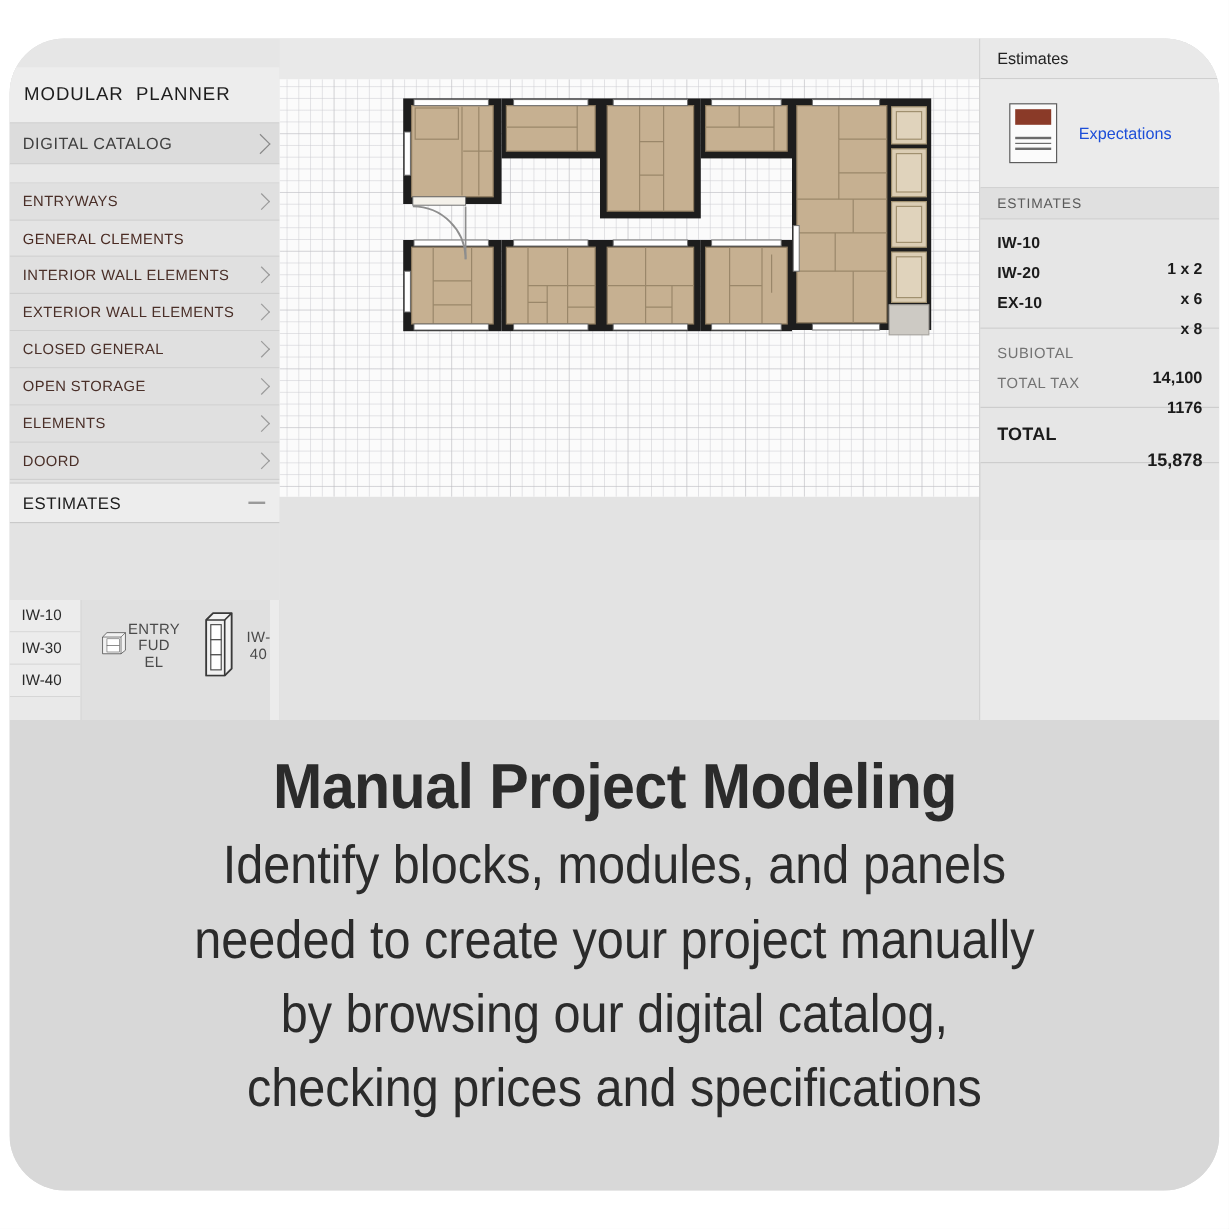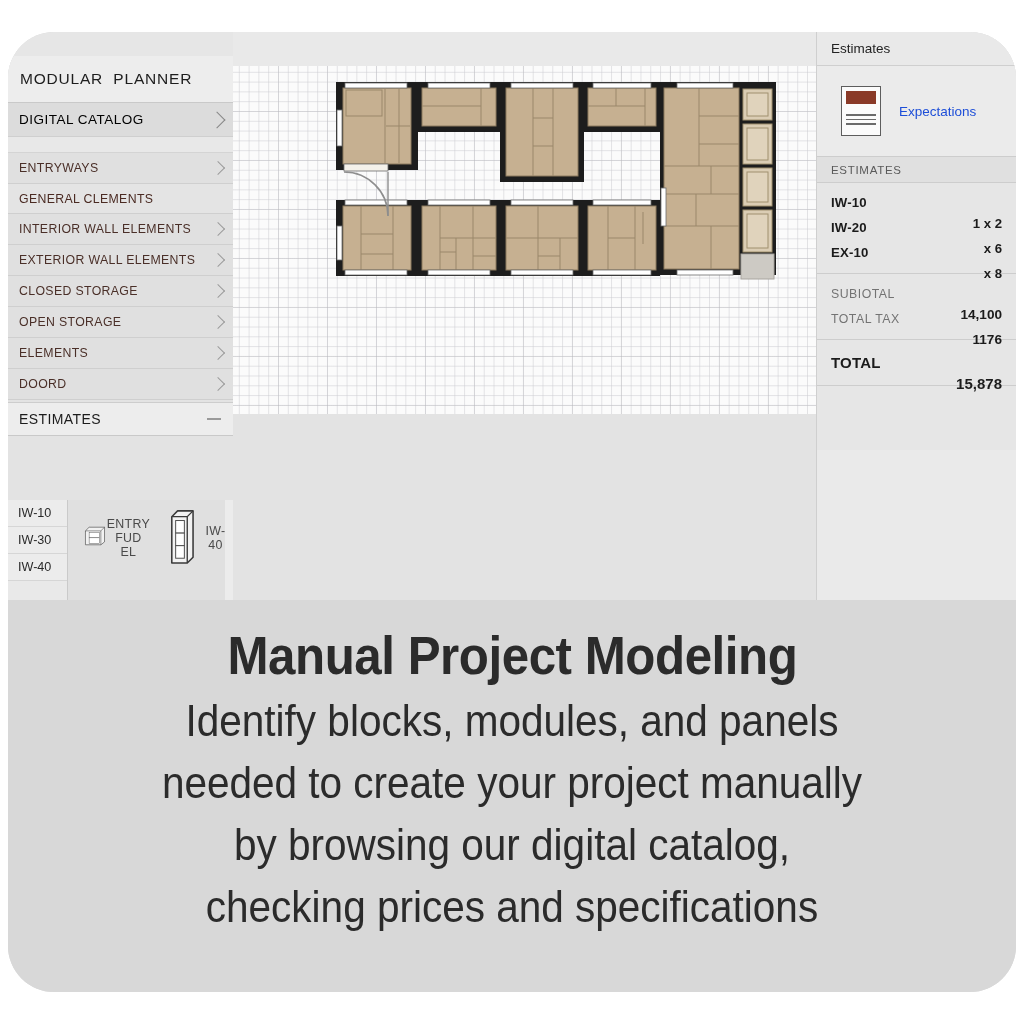--- a/index.html
+++ b/index.html
@@ -36,21 +36,21 @@
   .brand-text{
     font-size:15.5px;letter-spacing:.8px;color:#1d1d1d;font-weight:400;
     white-space:pre;
   }
   .nav-row{
     height:31px;display:flex;align-items:center;justify-content:space-between;
     padding:0 10px 0 11px;box-sizing:border-box;
     border-bottom:1px solid #cfcfcf;background:#e0e0e0;
   }
   .nav-row.primary{background:#dcdcdc;height:34px;}
-  .nav-row.primary .nav-label{font-size:13.5px;color:#000000;letter-spacing:.5px;font-weight:400;}
+  .nav-row.primary .nav-label{font-size:13.5px;color:#404040;letter-spacing:.5px;font-weight:400;}
   .nav-gap{height:15px;background:#e8e8e8;border-bottom:1px solid #d4d4d4;}
   .nav-label{
     font-size:12.3px;letter-spacing:.35px;color:#4a2f28;white-space:nowrap;
   }
   .nav-row.head .nav-label{color:#4a2a22;}
   .nav-row.head{background:#e4e4e4;height:30px;}
   .chev{
     width:9px;height:9px;border-right:1.6px solid #8f8f8f;border-top:1.6px solid #8f8f8f;
     transform:rotate(45deg);opacity:.85;
   }
@@ -191,21 +191,21 @@
         </div>
         <div class="nav-row">
           <span class="nav-label">INTERIOR WALL ELEMENTS</span>
           <span class="chev"></span>
         </div>
         <div class="nav-row">
           <span class="nav-label">EXTERIOR WALL ELEMENTS</span>
           <span class="chev"></span>
         </div>
         <div class="nav-row">
-          <span class="nav-label">CLOSED STORAGE</span>
+          <span class="nav-label">CLOSED GENERAL</span>
           <span class="chev"></span>
         </div>
         <div class="nav-row">
           <span class="nav-label">OPEN STORAGE</span>
           <span class="chev"></span>
         </div>
         <div class="nav-row">
           <span class="nav-label">ELEMENTS</span>
           <span class="chev"></span>
         </div>

